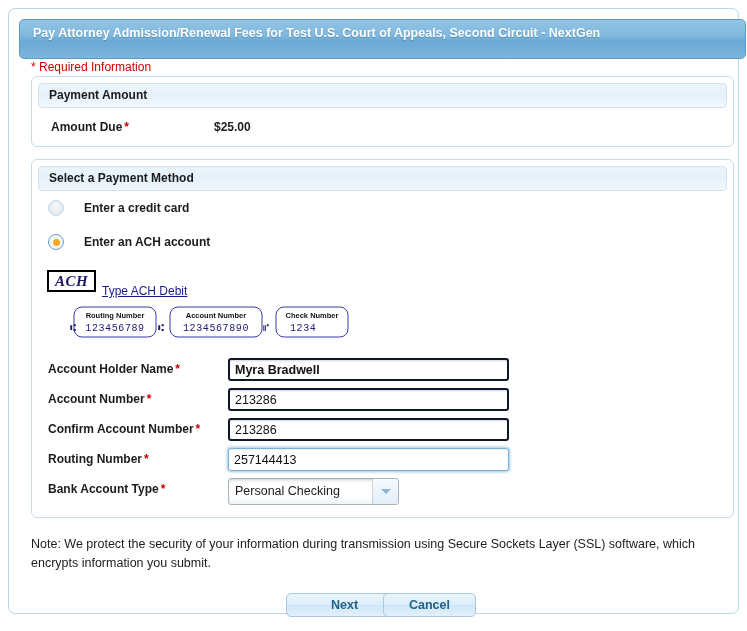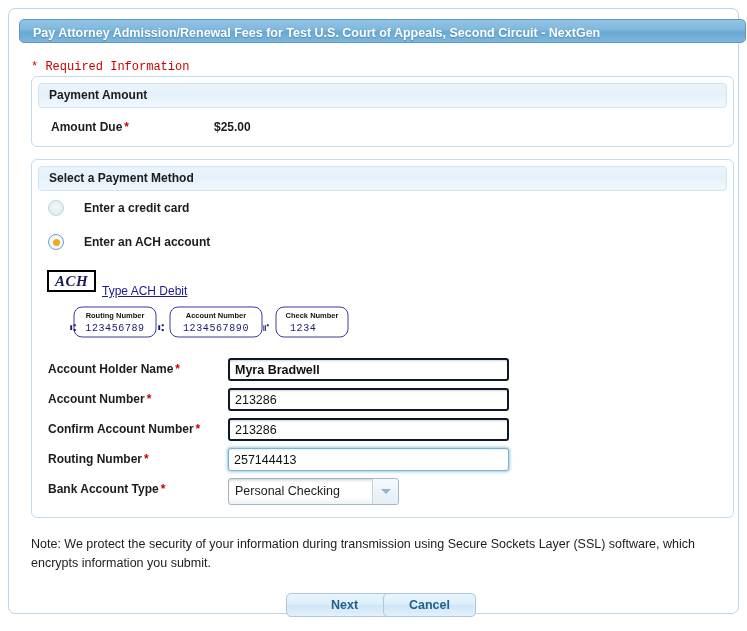--- a/index.html
+++ b/index.html
@@ -30,21 +30,21 @@
     border-radius: 7px;
     background: #ffffff;
   }
 
   
   .title-bar {
     position: absolute;
     left: 10px;
     top: 10px;
     width: 727px;
-    height: 24px;
+    height: 40px;
     box-sizing: border-box;
     border: 1px solid #5a9ac8;
     border-radius: 5px;
     background: linear-gradient(to bottom, #93c4e4 0%, #7fb8dd 42%, #6aa9d4 55%, #7db6dc 100%);
     color: #ffffff;
     font-size: 12.5px;
     font-weight: bold;
     line-height: 26px;
     padding-left: 13px;
     text-shadow: 0 1px 1px rgba(40,90,130,.45);
@@ -53,21 +53,20 @@
   }
 
   
   .required-info {
     position: absolute;
     left: 22px;
     top: 51px;
     font-size: 12px;
     color: #cc0000;
     white-space: nowrap;
-    font-family: Liberation Mono, monospace;
   }
 
   
   .section {
     position: absolute;
     box-sizing: border-box;
     border: 1px solid #c4dced;
     border-radius: 6px;
     background: #ffffff;
   }

